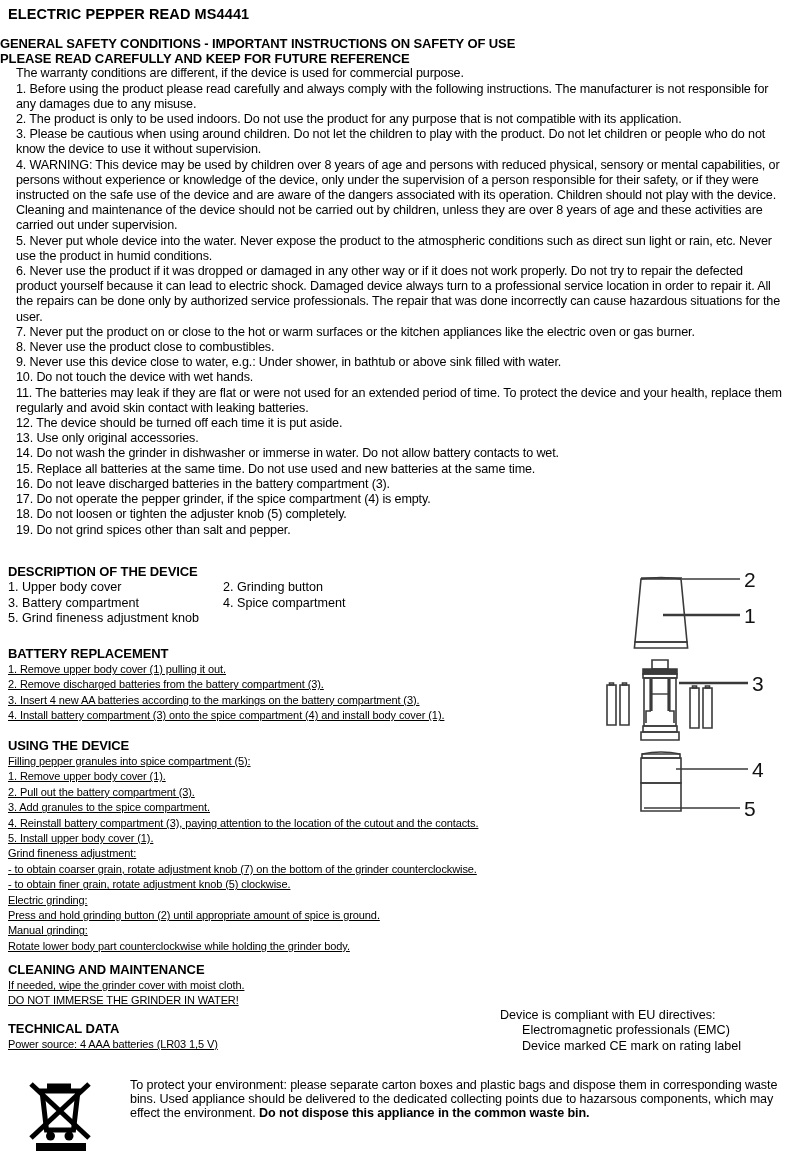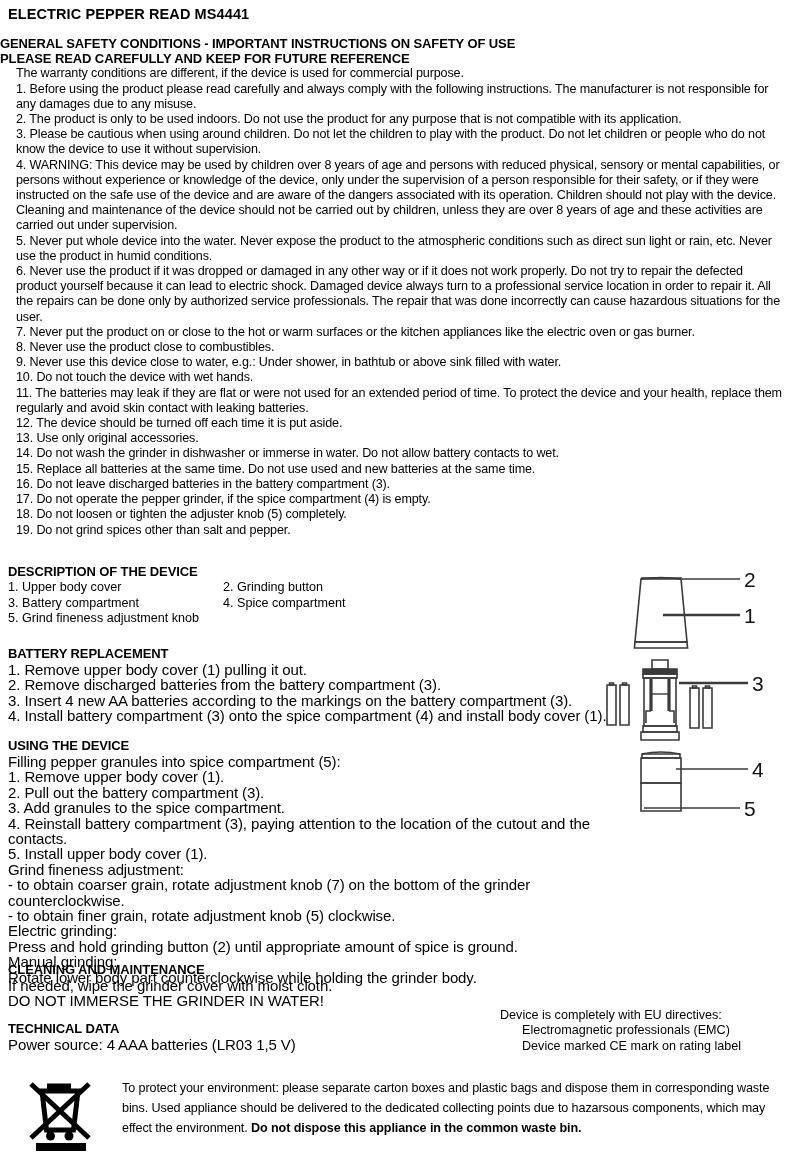--- a/index.html
+++ b/index.html
@@ -84,23 +84,24 @@
     top: 0;
   }
   
   .battery-block {
     position: absolute;
     left: 8px;
     top: 646px;
     width: 600px;
   }
   .list-line {
-    font-size: 15px;
+    font-size: 11px;
     line-height: 15.4px;
     letter-spacing: -0.1px;
+    text-decoration: underline;
   }
   
   .using-block {
     position: absolute;
     left: 8px;
     top: 738px;
     width: 610px;
   }
   
   .cleaning-block {
@@ -141,23 +142,23 @@
     align-items: flex-start;
   }
   .weee-icon {
     width: 66px;
     min-width: 66px;
     margin-left: 20px;
     margin-top: 2px;
   }
   .weee-text {
     font-size: 12.6px;
-    line-height: 20px;
+    line-height: 14px;
     letter-spacing: -0.1px;
-    margin-left: 28px;
+    margin-left: 36px;
     width: 675px;
   }
   .weee-text b { font-weight: bold; }
 
   
   .diagram {
     position: absolute;
     left: 600px;
     top: 566px;
     width: 202px;
@@ -251,21 +252,21 @@
     <div class="list-line">If needed, wipe the grinder cover with moist cloth.</div>
     <div class="list-line">DO NOT IMMERSE THE GRINDER IN WATER!</div>
   </div>
 
   <div class="technical-block">
     <div class="sec-title">TECHNICAL DATA</div>
     <div class="list-line">Power source: 4 AAA batteries (LR03 1,5 V)</div>
   </div>
 
   <div class="compliance-block">
-    <div>Device is completely with EU directives:</div>
+    <div>Device is compliant with EU directives:</div>
     <div class="indent">Electromagnetic professionals (EMC)</div>
     <div class="indent">Device marked CE mark on rating label</div>
   </div>
 
   <div class="weee-block">
     <div class="weee-row">
       <div class="weee-icon">
         <svg width="66" height="72" viewBox="0 0 66 72" xmlns="http://www.w3.org/2000/svg">
 
           <rect x="19" y="3.5" width="24" height="5.5" fill="#000"></rect>

